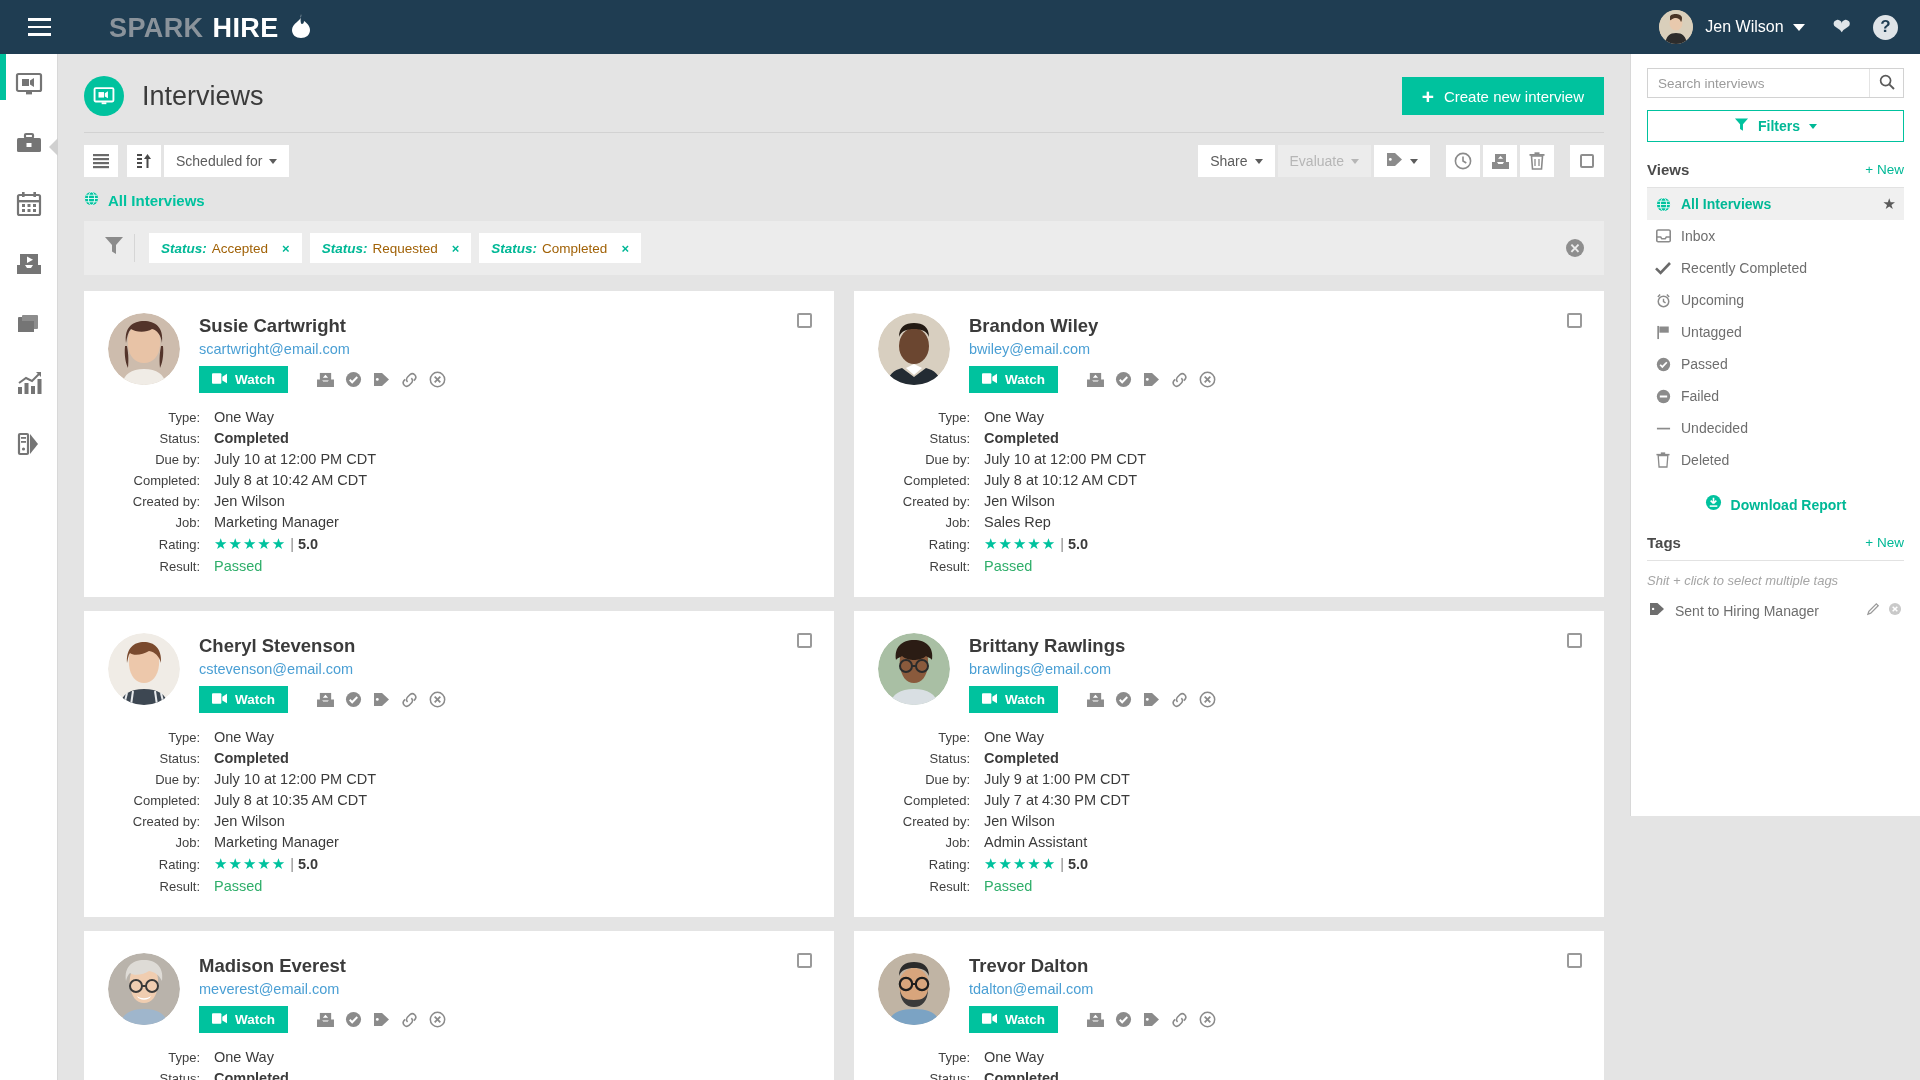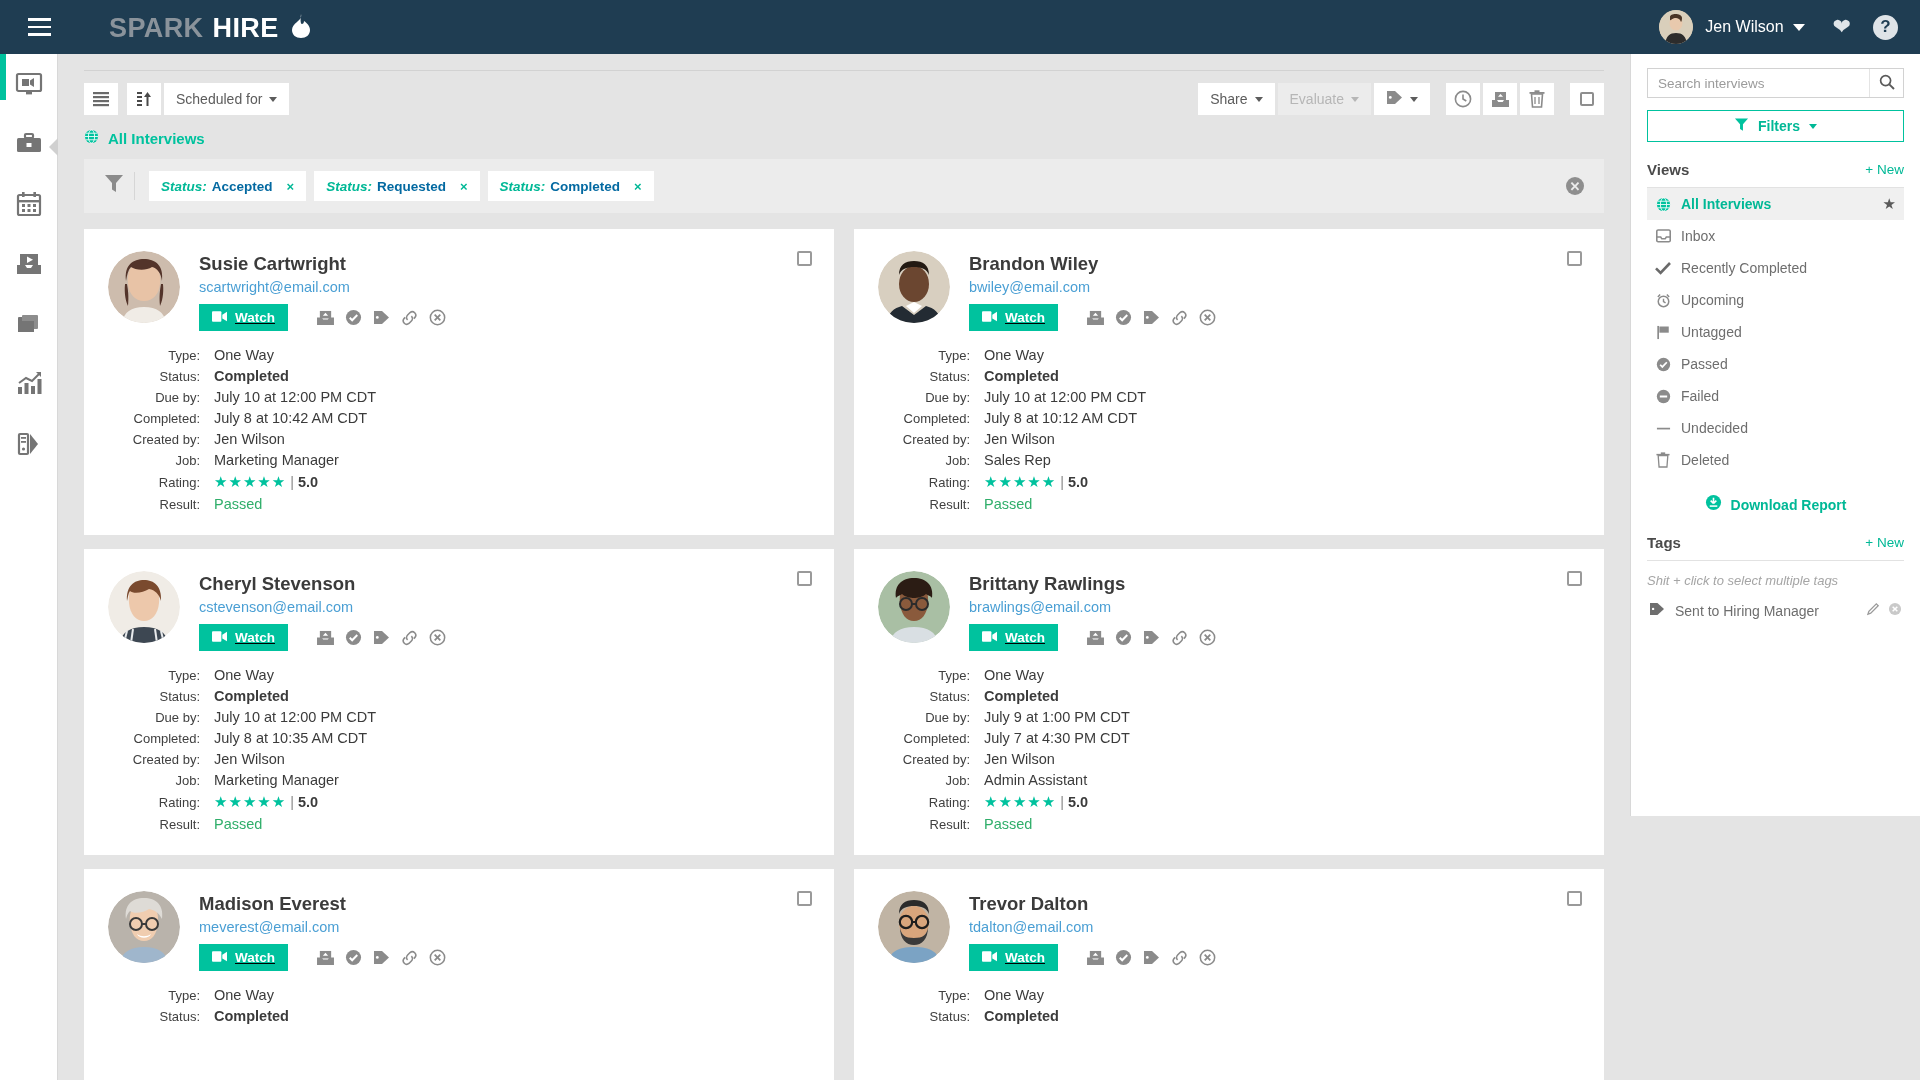--- a/index.html
+++ b/index.html
@@ -83,37 +83,37 @@
   .views-line .txt { color: #00c29e; font-size: 15px; font-weight: 700; }
 
   
   .chipbar { margin: 12px 26px 0 26px; background: #ececec; height: 54px;
     display: flex; align-items: center; padding: 0 14px; }
   .chipbar .funnel { margin: 0 10px 0 6px; }
   .chipbar .vdiv { width: 1px; height: 28px; background: #d6d6d6; margin-right: 14px; }
   .chip { background: #fff; height: 30px; display: flex; align-items: center;
     padding: 0 12px; margin-right: 8px; font-size: 13.5px; color: #00b896; cursor: pointer; }
   .chip .k { font-style: italic; font-weight: 700; margin-right: 5px; }
-  .chip .v { color: #0369a1; font-weight: bold; }
+  .chip .v { color: #a16207; }
   .chip .x { margin-left: 14px; font-size: 13px; font-weight: 700; }
   .chipbar .clearall { margin-left: auto; margin-right: 6px; width: 18px; height: 18px;
     border-radius: 50%; background: #8e8e8e; color: #ececec; font-size: 13px;
     display: flex; align-items: center; justify-content: center; cursor: pointer; font-weight:700; line-height:1;}
 
   
   .grid { margin: 16px 26px 0 26px; display: grid; grid-template-columns: 1fr 1fr;
     gap: 14px 20px; }
   .card { background: #fff; padding: 22px 24px 18px 24px; position: relative; min-height: 250px; }
   .card-head { display: flex; }
   .card-avatar { width: 72px; height: 72px; border-radius: 50%; overflow: hidden; flex: 0 0 72px; }
   .card-avatar svg { display: block; }
   .card-ident { margin-left: 19px; padding-top: 2px; }
   .cand-name { font-size: 18.5px; font-weight: 700; color: #3b3b3b; }
   .cand-email { font-size: 14.5px; color: #4a9fd4; margin-top: 4px; cursor: pointer; }
-  .act-row { display: flex; align-items: center; margin-top: 9px; gap: 12px; text-decoration: underline; }
+  .act-row { display: flex; align-items: center; margin-top: 9px; gap: 12px; }
   .watch-btn { background: #00c29e; color: #fff; border: none; height: 27px; padding: 0 13px;
     font-size: 13.5px; font-weight: 700; font-family: inherit; display: flex;
     align-items: center; gap: 8px; cursor: pointer; }
   .act-icons { display: flex; align-items: center; gap: 11px; margin-left: 17px; }
   .act-icons span { cursor: pointer; display: flex; }
   .card-chk { position: absolute; top: 22px; right: 22px; width: 15px; height: 15px;
     border: 2px solid #9a9a9a; border-radius: 2px; cursor: pointer; }
 
   .detail { margin-top: 16px; }
   .drow { display: flex; align-items: baseline; margin-bottom: 5px; font-size: 14.5px; }
@@ -265,20 +265,35 @@
         <rect x="6" y="7" width="5" height="1.8" fill="#757575"></rect>
         <rect x="6" y="11" width="5" height="1.8" fill="#757575"></rect>
         <circle cx="8.5" cy="19" r="1.6" fill="#757575"></circle>
         <path d="M15 4l8 10-8 10z" fill="#757575"></path>
       </svg>
   </div>
 </div>
 
 <div class="main">
 
+  <div class="page-head">
+    <div class="page-icon">
+      <svg width="22" height="22" viewBox="0 0 28 28">
+          <rect x="2" y="4" width="24" height="17" rx="1.5" fill="none" stroke="#fff" stroke-width="2.4"></rect>
+          <rect x="7" y="9" width="7" height="7" fill="#fff"></rect>
+          <path d="M15 10.5l4-2.5v9l-4-2.5z" fill="#fff"></path>
+          <rect x="11" y="22" width="6" height="2.4" fill="#fff"></rect>
+        </svg>
+    </div>
+    <div class="page-title">Interviews</div>
+    <button class="create-btn">
+      <span class="plus">+</span>
+      <span>Create new interview</span>
+    </button>
+  </div>
 
   <div class="head-rule"></div>
 
   <div class="toolbar">
     <div class="tb-group">
       <button class="tb-btn icon-only">
         <svg width="16" height="16" viewBox="0 0 16 16">
             <g fill="#6a6a6a">
               <rect y="1" width="16" height="2.2"></rect>
               <rect y="5" width="16" height="2.2"></rect>

